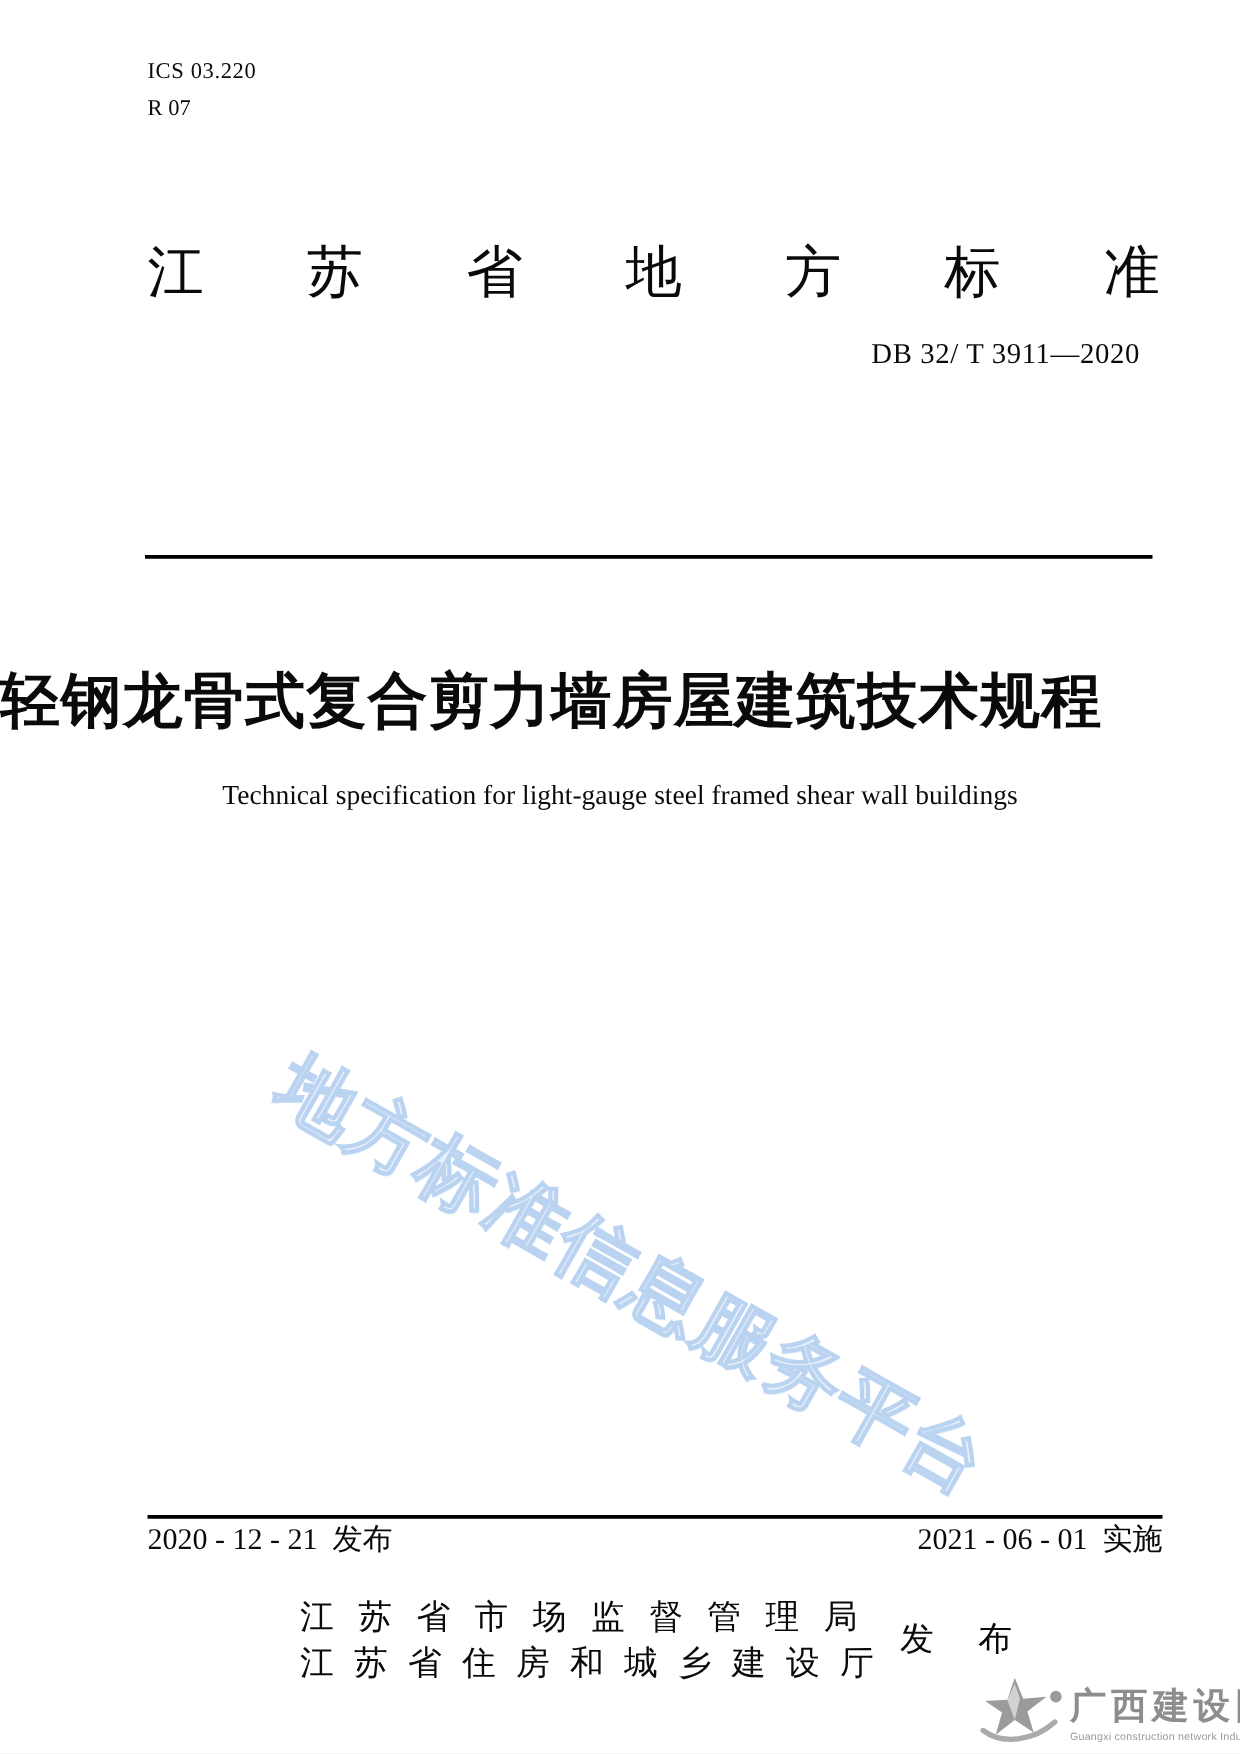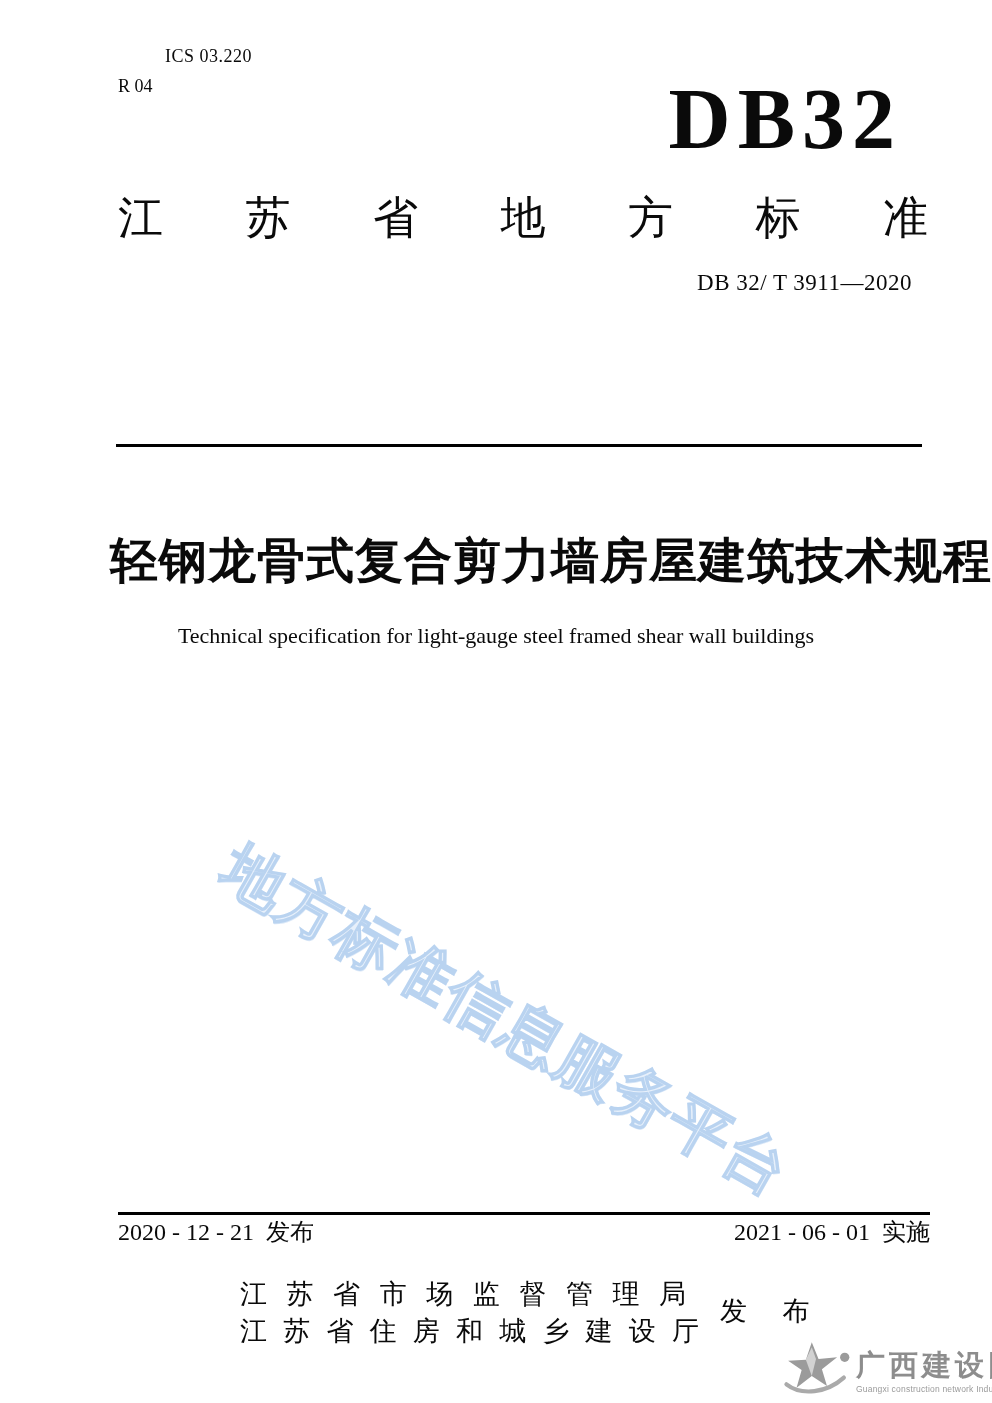--- a/index.html
+++ b/index.html
@@ -7,21 +7,21 @@
     position:relative;
     width:992px;height:1403px;
     margin:0 auto;
     background:#ffffff;
     color:#0a0a0a;
     overflow:hidden;
     font-family:"Liberation Serif", serif;
   }
   .abs{position:absolute;}
 
-  .ics{left:118px;top:46px;font-size:18px;letter-spacing:.5px;margin-left:47px;}
+  .ics{left:118px;top:46px;font-size:18px;letter-spacing:.5px;}
   .rcode{left:118px;top:76px;font-size:18px;}
 
   .db32{
     right:90px;top:76px;
     font-size:86px;font-weight:bold;
     letter-spacing:7px;line-height:1;
     font-family:"Liberation Serif", serif;
   }
 
   .std-type{
@@ -35,21 +35,21 @@
     right:80px;top:270px;
     font-size:23px;letter-spacing:.5px;
   }
 
   .rule{background:#000;height:3px;}
   .rule-top{left:116px;top:444px;width:806px;}
   .rule-bottom{left:118px;top:1212px;width:812px;}
 
   .title-cn{
     left:0;top:529px;width:100%;
-    margin:0;text-align:right;
+    margin:0;text-align:left;
     font-size:48px;font-weight:bold;
     letter-spacing:1px;
     font-family:"Liberation Sans", sans-serif;
   }
   .title-en{
     left:0;top:623px;width:100%;
     text-align:center;
     font-size:22px;
     font-family:"Liberation Serif", serif;
   }
@@ -109,23 +109,22 @@
     letter-spacing:.2px;margin-top:2px;
     white-space:nowrap;
   }
 </style>
 </head>
 <body>
 
 <div class="page">
 
   <div class="abs ics">ICS  03.220</div>
-  <div class="abs rcode">R 04</div>
+  <div class="abs rcode">R 07</div>
 
-  <div class="abs db32">DB32</div>
 
   <div class="abs std-type">江 苏 省 地 方 标 准</div>
 
   <div class="abs std-num">DB 32/ T 3911—2020</div>
 
   <div class="abs rule rule-top"></div>
 
   <h1 class="abs title-cn">轻钢龙骨式复合剪力墙房屋建筑技术规程</h1>
   <div class="abs title-en">Technical specification for light-gauge steel framed shear wall buildings</div>
 

